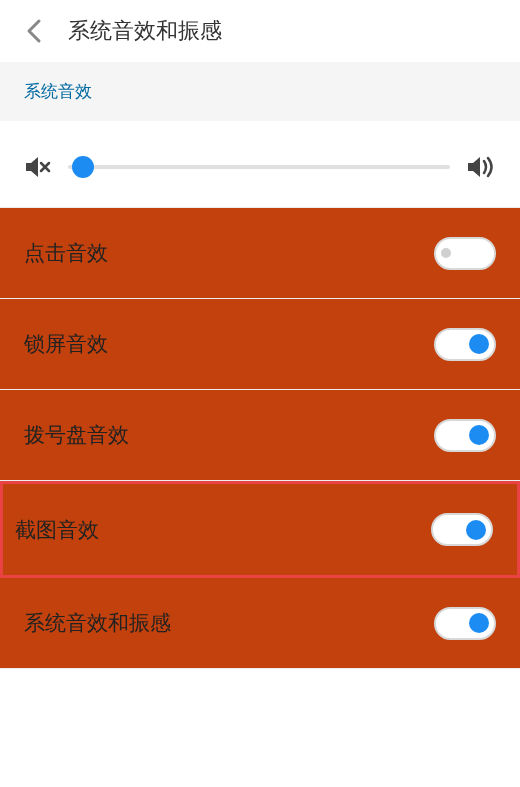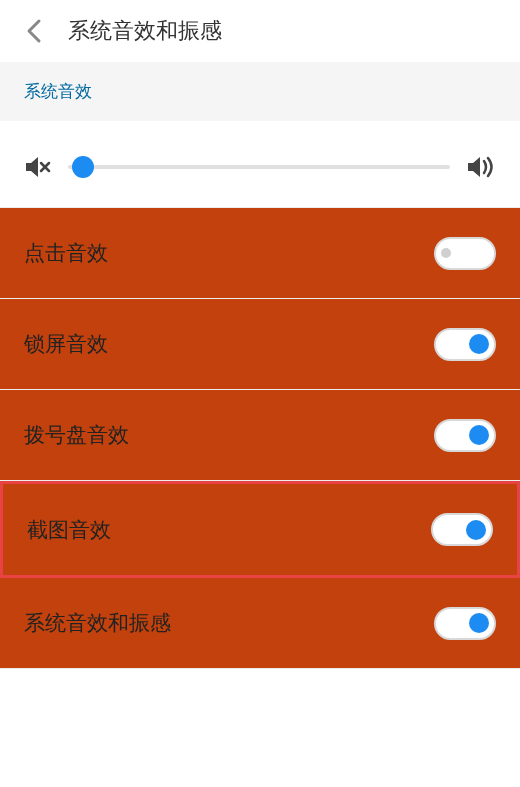--- a/index.html
+++ b/index.html
@@ -110,20 +110,21 @@
       background: #d0d0d0;
       width: 10px;
       height: 10px;
     }
     .highlight-box {
       border: 3px solid #e84242;
       position: relative;
     }
     .highlight-box .setting-row {
       border-bottom: none;
+      padding-left: 12px;
     }
   </style>
 </head>
 <body>
 
 <div class="header">
   <div class="back-btn">
     <svg width="18" height="28" viewBox="0 0 18 28">
       <polyline points="14,4 4,14 14,24" stroke="#888" stroke-width="3" fill="none" stroke-linecap="round" stroke-linejoin="round"></polyline>
     </svg>

